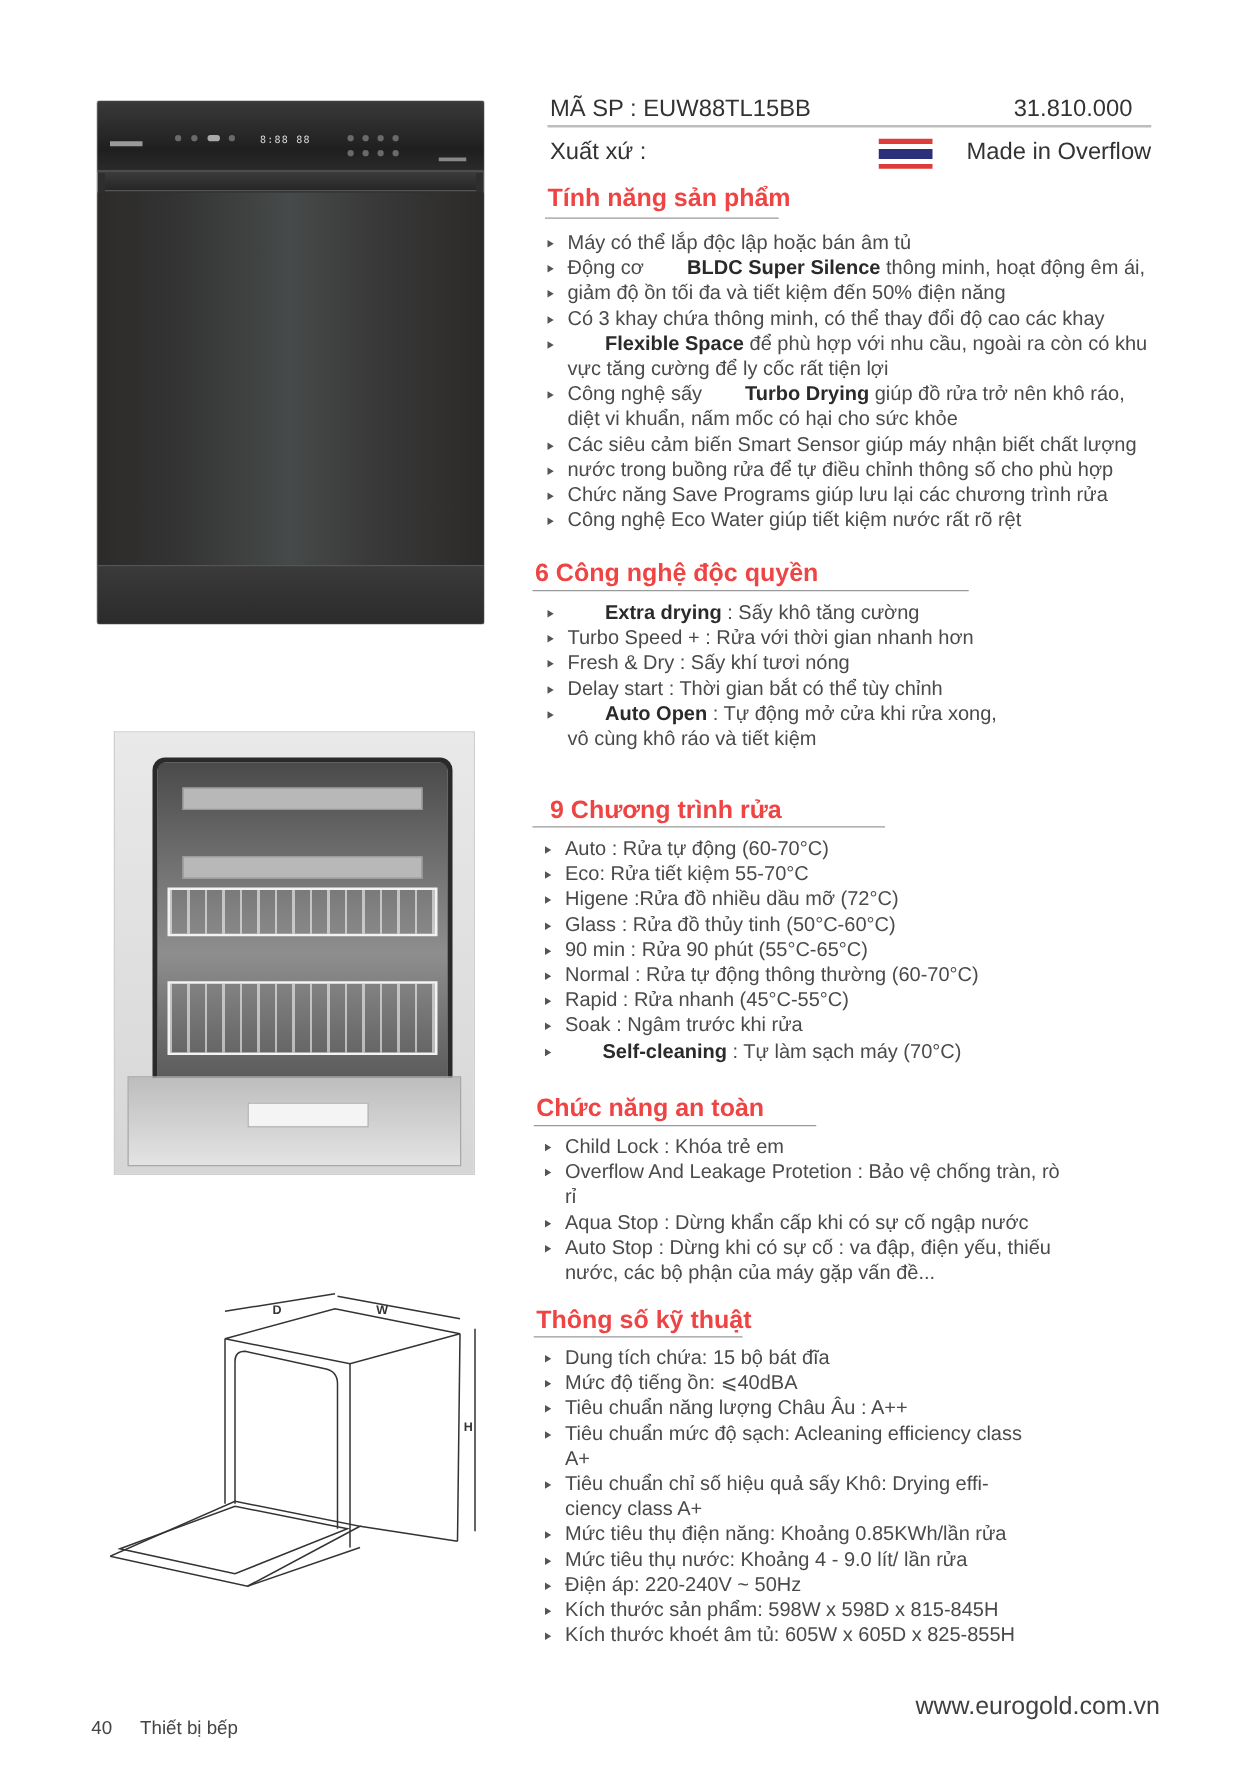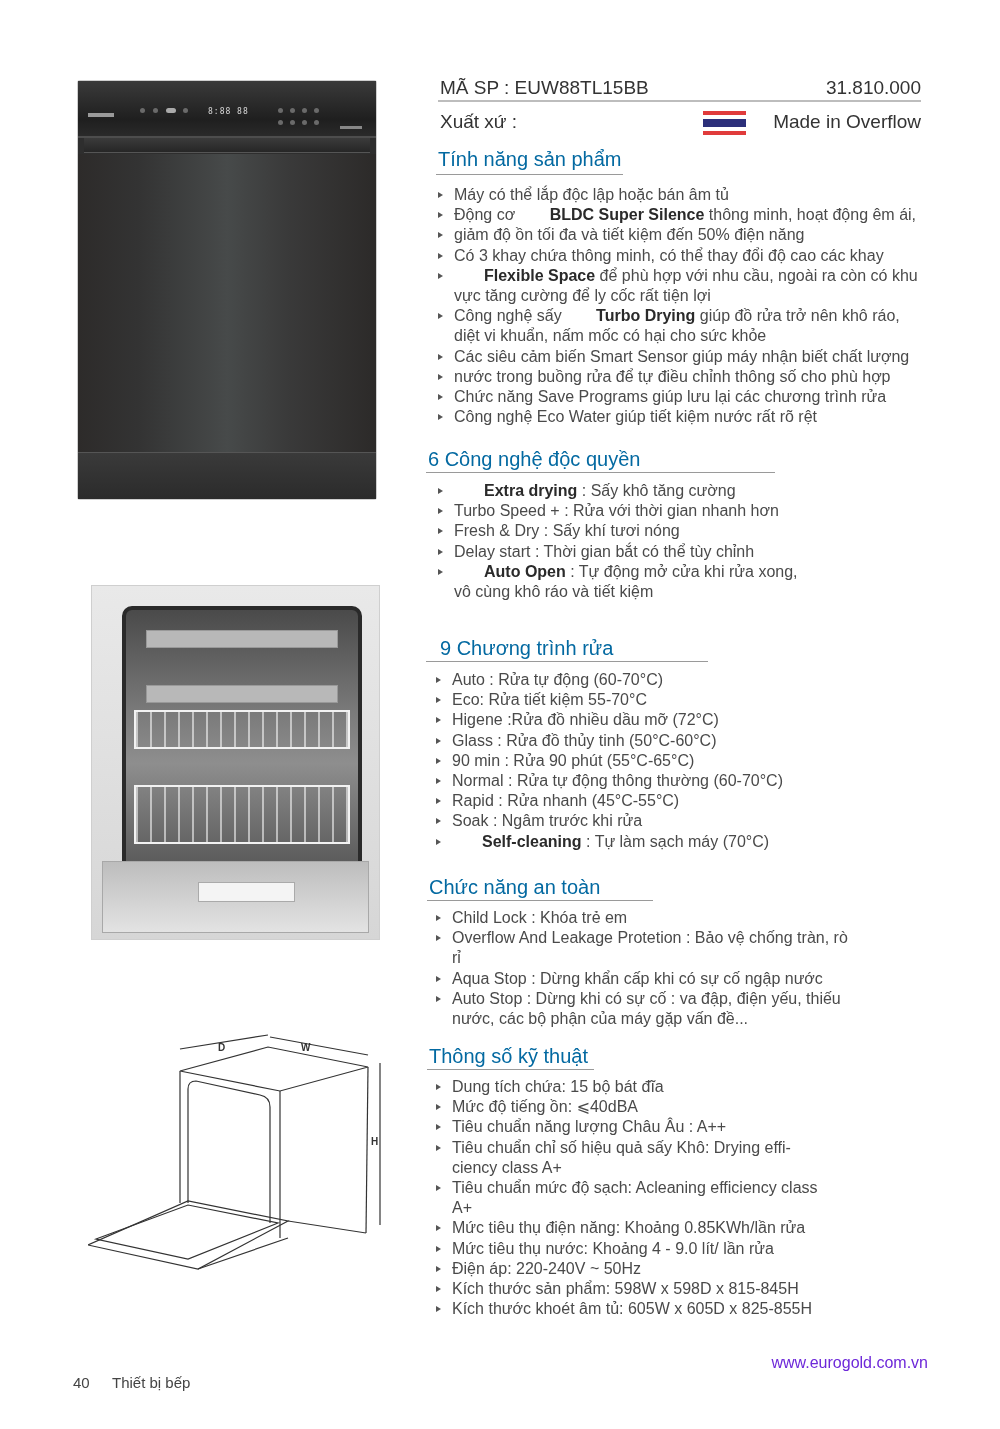--- a/index.html
+++ b/index.html
@@ -7,20 +7,21 @@
     width: 1000px; height: 1429px; position: relative; overflow: hidden;
     font-family: "Liberation Sans", "DejaVu Sans", sans-serif; color: #3a3a3a;
   }
   .abs { position: absolute; }
 
   
   .dw-front {
     left: 78px; top: 81px; width: 298px; height: 418px;
     background: #2e2e2e; border-radius: 2px;
     box-shadow: 0 0 0 1px #cfcfcf;
+    padding-left: 11px;
   }
   .dw-panel {
     position: absolute; left: 0; top: 0; right: 0; height: 55px;
     background: linear-gradient(#3a3a3a, #1f1f1f 70%, #2a2a2a);
     border-bottom: 2px solid #4d4d4d;
   }
   .dw-brand { position: absolute; left: 10px; top: 32px; width: 26px; height: 4px; background: #9a9a9a; }
   .dw-display {
     position: absolute; left: 130px; top: 26px; font-family: "DejaVu Sans Mono", monospace;
     font-size: 8px; color: #d8d8d8; letter-spacing: 1px;
@@ -64,35 +65,35 @@
   .dim-diagram { left: 88px; top: 1033px; width: 320px; height: 240px; }
 
   
   .hdr-row { left: 440px; width: 481px; font-size: 19px; color: #333; }
   .hdr-line { left: 438px; top: 100px; width: 483px; height: 2px; background: #bdbdbd; }
   .flag {
     position: absolute; width: 43px; height: 24px;
     background: linear-gradient(#e03b3b 0 16%, #ffffff 16% 33%, #2c2f7a 33% 67%, #ffffff 67% 84%, #e03b3b 84% 100%);
   }
   .sec-title {
-    position: absolute; font-size: 20px; color: #0369a1; font-weight: normal;
+    position: absolute; font-size: 20px; color: #ef4444; font-weight: bold;
     padding-bottom: 18px;
   }
   .sec-line { position: absolute; height: 1px; background: #9a9a9a; }
 
   ul.bl { position: absolute; margin: 0; padding: 0; list-style: none; font-size: 16px; color: #4a4a4a; }
   ul.bl li { position: relative; padding-left: 16px; line-height: 20.2px; }
   ul.bl li .tri {
     position: absolute; left: 0; top: 7px; width: 0; height: 0;
     border-left: 5px solid #555; border-top: 3px solid transparent; border-bottom: 3px solid transparent;
   }
   b { color: #2a2a2a; margin-left: 30px; }
 
   .footer { font-size: 15px; color: #444; margin-top: 23px; }
-  .footer-url { font-size: 16px; color: #6d28d9; }
+  .footer-url { font-size: 20px; color: #404040; }
 </style>
 </head>
 <body>
 
 <div class="abs dw-front">
   <div class="dw-panel">
     <div class="dw-brand"></div>
     <div class="dw-btn" style="left:62px;top:27px"></div>
     <div class="dw-btn" style="left:75px;top:27px"></div>
     <div class="dw-btn" style="left:88px;top:27px;width:10px;border-radius:4px;background:#aaa"></div>
@@ -140,21 +141,21 @@
     <line x1="182" y1="4" x2="280" y2="22"></line>
     <line x1="292" y1="30" x2="292" y2="192"></line>
   </g>
   <text x="130" y="18" font-size="10" font-weight="bold" fill="#333" font-family="Liberation Sans, sans-serif">D</text>
   <text x="213" y="18" font-size="10" font-weight="bold" fill="#333" font-family="Liberation Sans, sans-serif">W</text>
   <text x="283" y="112" font-size="10" font-weight="bold" fill="#333" font-family="Liberation Sans, sans-serif">H</text>
 </svg>
 
 <div class="abs hdr-row" style="top:77px">
   <span>MÃ SP : EUW88TL15BB</span>
-  <span style="position:absolute;right:0">31.810.000</span>
+  <span style="position:absolute;right:15px">31.810.000</span>
 </div>
 <div class="abs hdr-line"></div>
 <div class="abs hdr-row" style="top:111px">
   <span>Xuất xứ :</span>
   <span class="flag" style="left:263px;top:0px"></span>
   <span style="position:absolute;right:0">Made in Overflow</span>
 </div>
 
 <div class="sec-title" style="left:438px;top:148px">Tính năng sản phẩm</div>
 <div class="sec-line" style="left:436px;top:174px;width:187px"></div>
@@ -203,22 +204,22 @@
   <li><span class="tri"></span><span>Aqua Stop : Dừng khẩn cấp khi có sự cố ngập nước</span></li>
   <li><span class="tri"></span><span>Auto Stop : Dừng khi có sự cố : va đập, điện yếu, thiếu nước, các bộ phận của máy gặp vấn đề...</span></li>
 </ul>
 
 <div class="sec-title" style="left:429px;top:1045px">Thông số kỹ thuật</div>
 <div class="sec-line" style="left:427px;top:1069px;width:167px"></div>
 <ul class="bl" style="left:436px;top:1077px;width:385px">
   <li><span class="tri"></span><span>Dung tích chứa: 15 bộ bát đĩa</span></li>
   <li><span class="tri"></span><span>Mức độ tiếng ồn: ⩽40dBA</span></li>
   <li><span class="tri"></span><span>Tiêu chuẩn năng lượng Châu Âu : A++</span></li>
+  <li><span class="tri"></span><span>Tiêu chuẩn mức độ sạch: Acleaning efficiency class A+</span></li>
   <li><span class="tri"></span><span>Tiêu chuẩn chỉ số hiệu quả sấy Khô: Drying effi-ciency class A+</span></li>
-  <li><span class="tri"></span><span>Tiêu chuẩn mức độ sạch: Acleaning efficiency class A+</span></li>
   <li><span class="tri"></span><span>Mức tiêu thụ điện năng: Khoảng 0.85KWh/lần rửa</span></li>
   <li><span class="tri"></span><span>Mức tiêu thụ nước: Khoảng 4 - 9.0 lít/ lần rửa</span></li>
   <li><span class="tri"></span><span>Điện áp: 220-240V ~ 50Hz</span></li>
   <li><span class="tri"></span><span>Kích thước sản phẩm: 598W x 598D x 815-845H</span></li>
   <li><span class="tri"></span><span>Kích thước khoét âm tủ: 605W x 605D x 825-855H</span></li>
 </ul>
 
 <div class="abs footer" style="left:73px;top:1351px">40</div>
 <div class="abs footer" style="left:112px;top:1351px">Thiết bị bếp</div>
 <div class="abs footer-url" style="right:72px;top:1354px">www.eurogold.com.vn</div>

